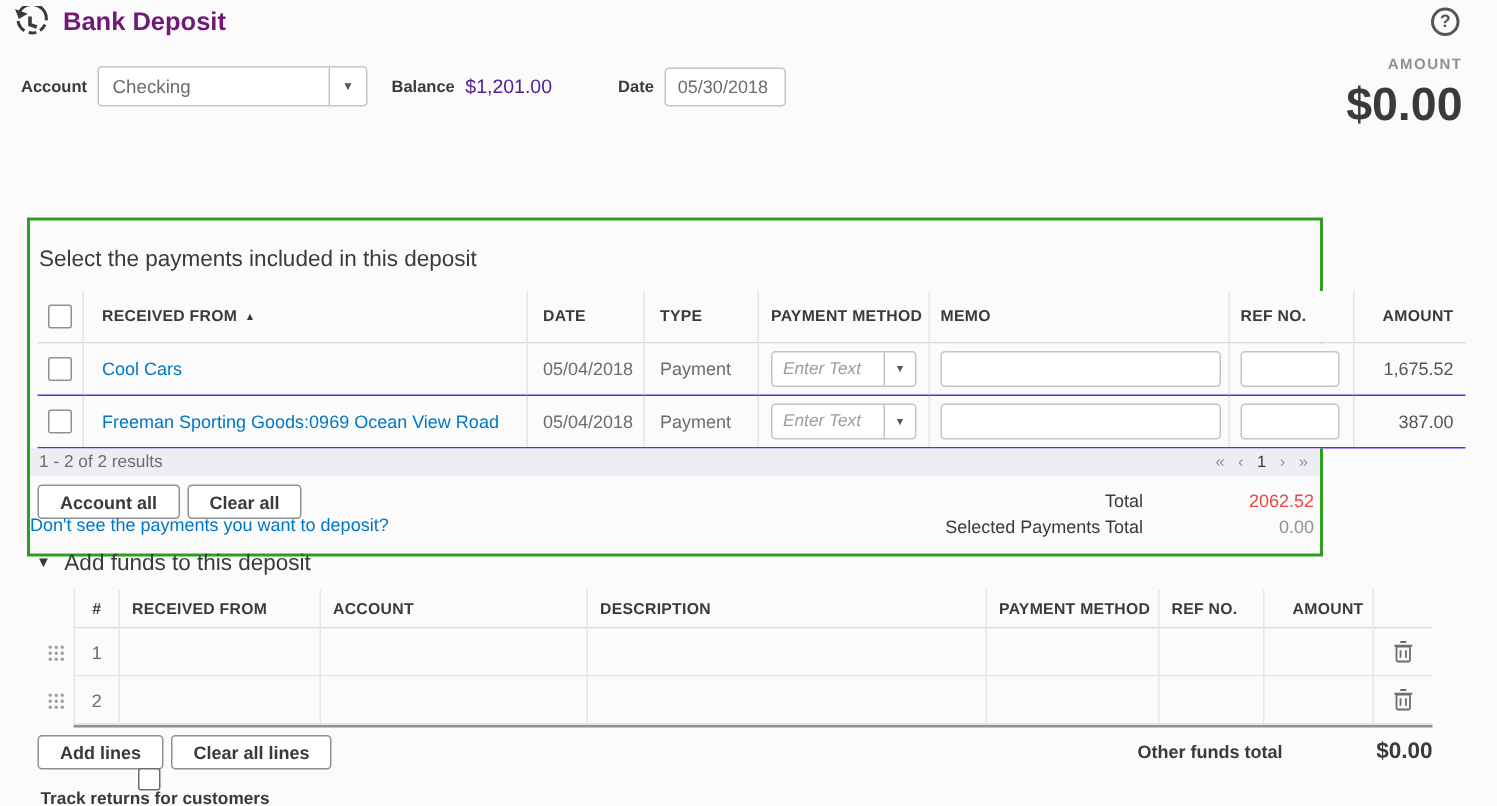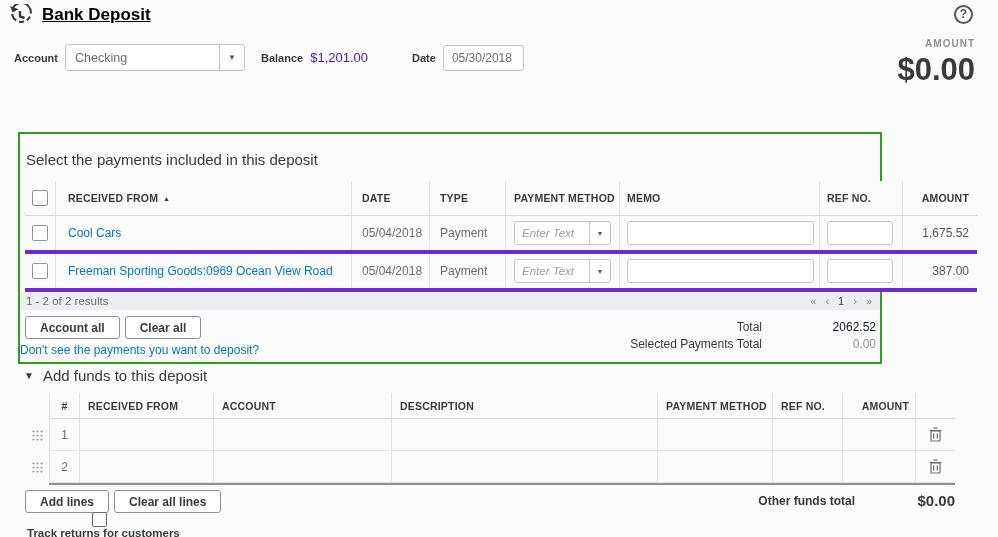--- a/index.html
+++ b/index.html
@@ -3,21 +3,21 @@
 <meta charset="utf-8">
 <style>
   * { margin:0; padding:0; box-sizing:border-box; }
   html,body { width:998px; height:537px; }
   body {
     position:relative; background:#fbfbfb; color:#393a3d;
     font-family:"Liberation Sans", sans-serif; font-size:12px; overflow:hidden;
   }
   
   .hdr-icon { position:absolute; top:4px; left:8px; width:24px; height:24px; }
-  .page-title { position:absolute; top:5px; left:42px; font-size:17px; font-weight:600; color:#000000;text-decoration:underline; }
+  .page-title { position:absolute; top:5px; left:42px; font-size:17px; font-weight:600; color:#701a75; }
   .help-btn {
     position:absolute; top:5px; right:25px; width:19px; height:19px; border:2px solid #53565a;
     border-radius:50%; text-align:center; line-height:15px; font-size:12px; font-weight:700; color:#53565a;
     cursor:pointer; background:transparent;
   }
   
   .acct-bar { position:absolute; top:44px; left:14px; display:flex; align-items:center; }
   .fld-label { font-size:11px; font-weight:700; color:#393a3d; margin-right:7px; }
   .select {
     width:180px; height:27px; background:#fff; border:1px solid #c1c5ca; border-radius:3px;
@@ -34,25 +34,25 @@
   .date-input {
     width:81px; height:26px; background:#fff; border:1px solid #c1c5ca; border-radius:3px;
     padding:0 8px; font-family:"Liberation Sans",sans-serif; font-size:12px; color:#6b6c72;
   }
   
   .amount-block { position:absolute; top:38px; right:23px; text-align:right; }
   .amount-label { font-size:10px; font-weight:700; letter-spacing:1px; color:#8d9096; }
   .amount-value { font-size:31px; font-weight:700; color:#393a3d; margin-top:3px; }
   
   .pay-box {
-    position:absolute; top:132px; left:18px; width:864px; border:2px solid #2ca01c; background:#fbfbfb;
+    position:absolute; top:145px; left:18px; width:864px; border:2px solid #2ca01c; background:#fbfbfb;
   }
   .pay-title { font-size:15px; color:#393a3d; padding:17px 0 13px 6px; }
   .tbl1 { margin:0 3px 0 5px; width:952px; }
-  .t1-row { display:flex; border-bottom:4px solid #6d28d9; background:#fbfbfb; }
+  .t1-row { display:flex; border-bottom:1px solid #6d28d9; background:#fbfbfb; }
   .t1-hrow { border-bottom:1px solid #d4d7dc; }
   .t1-c { display:flex; align-items:center; height:34px; }
   .t1-c + .t1-c { border-left:1px solid #e3e5e8; }
   .c-cb  { width:30px;  justify-content:center; }
   .c-rf  { width:296px; padding-left:12px; }
   .c-dt  { width:78px;  padding-left:10px; }
   .c-ty  { width:76px;  padding-left:10px; }
   .c-pm  { width:114px; padding-left:8px; }
   .c-me  { width:200px; padding-left:7px; }
   .c-rn  { width:83px;  padding-left:7px; }
@@ -86,21 +86,21 @@
   .t1-footer { display:flex; justify-content:space-between; padding:6px 4px 10px 5px; }
   .btn {
     height:23px; background:#fff; border:1px solid #8d9096; border-radius:3px; padding:0 14px;
     font-family:"Liberation Sans",sans-serif; font-size:12px; font-weight:700; color:#393a3d; cursor:pointer;
   }
   .btn-row { display:flex; gap:5px; }
   .totals { padding-top:2px; }
   .tot-row { display:flex; justify-content:flex-end; align-items:center; height:17px;gap:36px; }
   .tot-label { font-size:12px; color:#393a3d; }
   .tot-label-b { font-weight:400;margin-left:44px; }
-  .tot-val { width:78px; text-align:right; font-size:12px; color:#0f172a; }
+  .tot-val { width:78px; text-align:right; font-size:12px; color:#ef4444; }
   .tot-val-gray { color:#8d9096; }
   
   .dont-see { position:absolute; top:343px; left:20px; }
   .af-title { position:absolute; top:367px; left:24px; display:flex; align-items:center; cursor:pointer; }
   .af-caret { font-size:10px; color:#393a3d; margin-right:9px; }
   .af-text { font-size:15px; color:#393a3d; }
   
   .tbl2 { position:absolute; top:393px; left:25px; width:930px; }
   .t2-row { display:flex; }
   .t2-hrow .t2-c { height:26px; }

